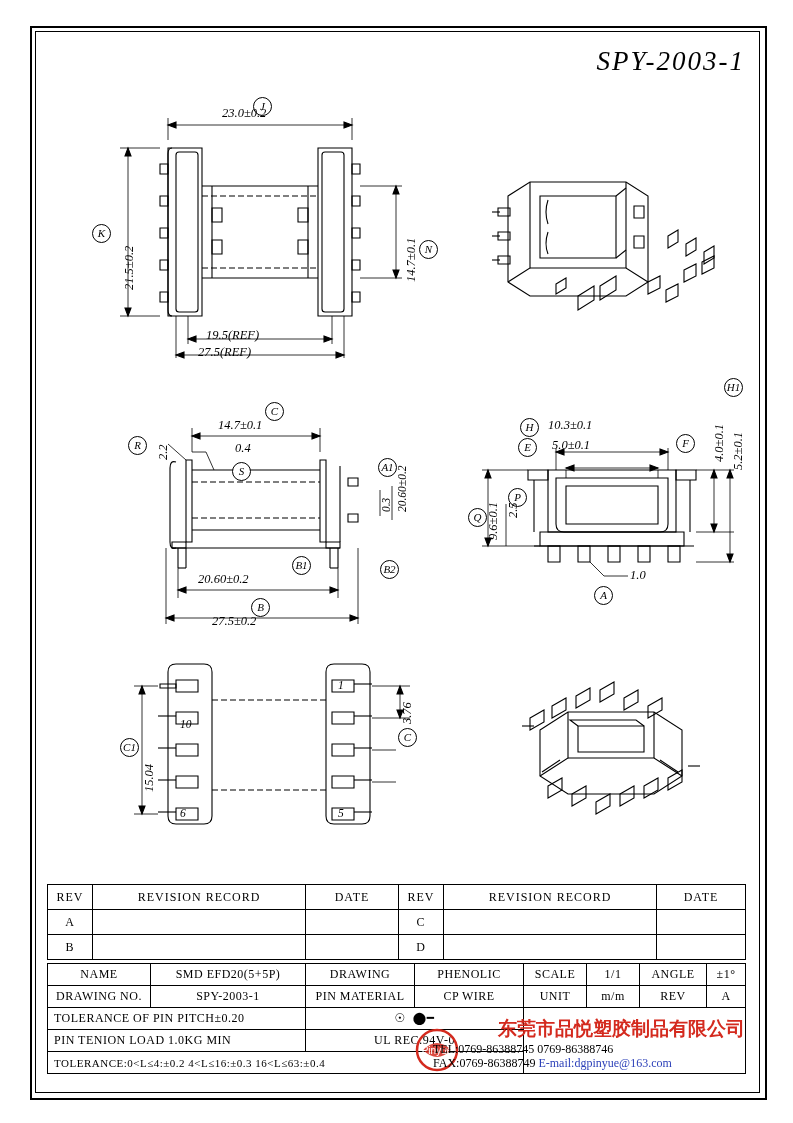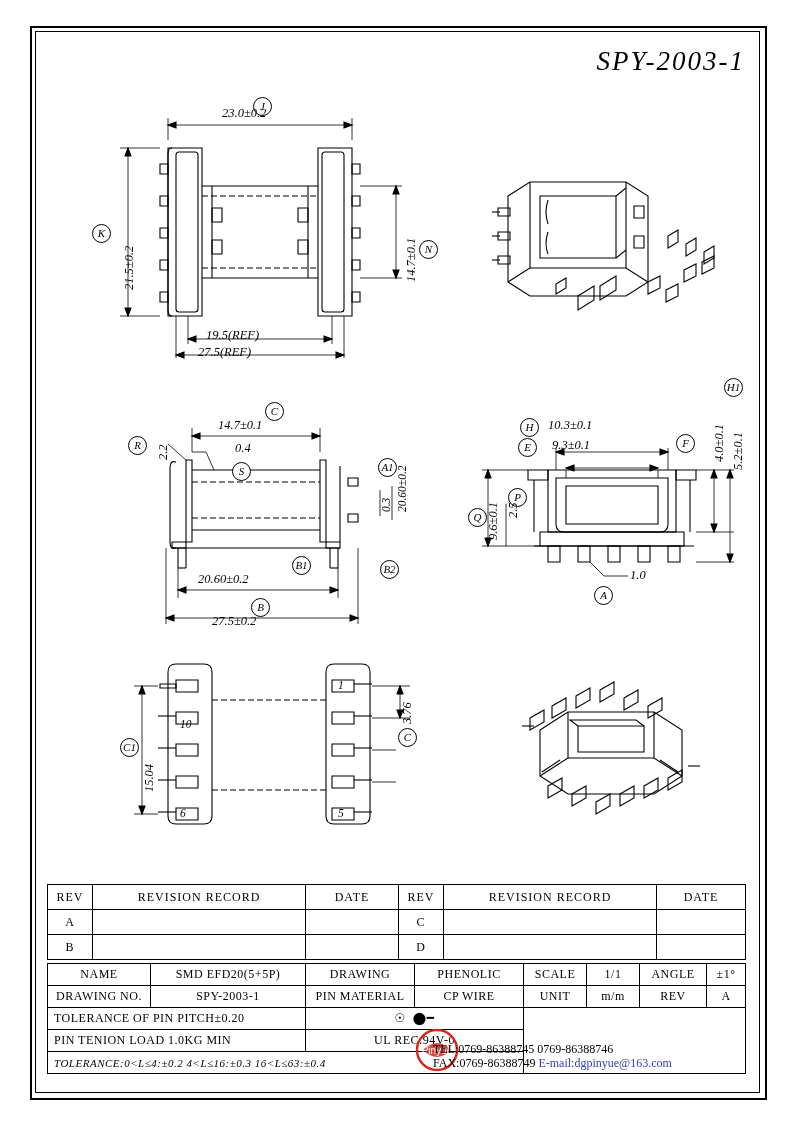--- a/index.html
+++ b/index.html
@@ -17,21 +17,21 @@
   table{border-collapse:collapse;font-family:"Liberation Serif",serif;}
   .revtbl{position:absolute;left:47px;top:884px;width:699px;font-size:12px;}
   .revtbl td{border:1px solid #000;height:22px;text-align:center;letter-spacing:1px;}
   .spectbl{position:absolute;left:47px;top:963px;width:699px;font-size:12px;}
   .spectbl td{border:1px solid #000;height:21px;text-align:center;letter-spacing:0.5px;padding:0 2px;}
   .spectbl td.l{text-align:left;padding-left:6px;}
   .logo-cn{position:absolute;right:48px;top:1016px;color:#d42a1e;font-size:19px;font-weight:bold;font-family:"Liberation Sans",sans-serif;letter-spacing:0px;}
   .contact{position:absolute;right:60px;top:1042px;font-size:12px;line-height:14px;text-align:left;width:300px;}
   .contact .em{color:#2b3fb8;text-align:center;}
   .pin-logo{position:absolute;left:415px;top:1028px;width:44px;height:44px;}
-  .cellnote{font-size:11px;font-style:italic;}
+  .cellnote{font-size:11px;}
 </style>
 </head>
 <body>
 
 <div id="sheet">
 
   <div class="frame-outer"></div>
   <div class="frame-inner"></div>
 
   <div class="title-main">SPY-2003-1</div>
@@ -324,21 +324,21 @@
   <div class="lbl rot90 sm" style="left:396px;top:512px;">20.60±0.2</div>
   <div class="circ" style="left:251px;top:556px;margin-left:41px;">B1</div>
   <div class="lbl" style="left:198px;top:572px;">20.60±0.2</div>
   <div class="circ" style="left:380px;top:560px;">B2</div>
   <div class="circ" style="left:251px;top:598px;">B</div>
   <div class="lbl" style="left:212px;top:614px;">27.5±0.2</div>
 
   <div class="circ" style="left:520px;top:418px;">H</div>
   <div class="lbl" style="left:548px;top:418px;">10.3±0.1</div>
   <div class="circ" style="left:518px;top:438px;">E</div>
-  <div class="lbl" style="left:552px;top:438px;">9.3±0.1</div>
+  <div class="lbl" style="left:552px;top:438px;">5.0±0.1</div>
   <div class="circ" style="left:724px;top:378px;">H1</div>
   <div class="lbl rot90" style="left:712px;top:462px;">4.0±0.1</div>
   <div class="circ" style="left:676px;top:434px;">F</div>
   <div class="lbl rot90" style="left:731px;top:470px;">5.2±0.1</div>
   <div class="circ" style="left:468px;top:508px;">Q</div>
   <div class="lbl rot90" style="left:486px;top:540px;">9.6±0.1</div>
   <div class="circ" style="left:508px;top:488px;">P</div>
   <div class="lbl rot90" style="left:506px;top:518px;">2.5</div>
   <div class="lbl" style="left:630px;top:568px;">1.0</div>
   <div class="circ" style="left:594px;top:586px;">A</div>
@@ -418,20 +418,21 @@
       <td class="l cellnote" colspan="4">TOLERANCE:0&lt;L≤4:±0.2  4&lt;L≤16:±0.3  16&lt;L≤63:±0.4</td>
     </tr>
   </tbody>
     </table>
 
   <svg class="pin-logo" viewBox="0 0 44 44">
     <circle cx="22" cy="22" r="20" fill="none" stroke="#d42a1e" stroke-width="2.5"></circle>
     <path d="M8 22 q14 -14 28 0 q-14 14 -28 0 z" fill="#d42a1e" opacity="0.85"></path>
     <text x="22" y="26" font-size="10" fill="#fff" text-anchor="middle" font-family="Liberation Sans, sans-serif">Pinyue</text>
   </svg>
+  <div class="logo-cn">东莞市品悦塑胶制品有限公司</div>
   <div class="contact">
     <div>TEL:0769-86388745    0769-86388746</div>
     <div>
       <span>FAX:0769-86388749</span>
       <span class="em">E-mail:dgpinyue@163.com</span>
     </div>
   </div>
 
 </div>
 

